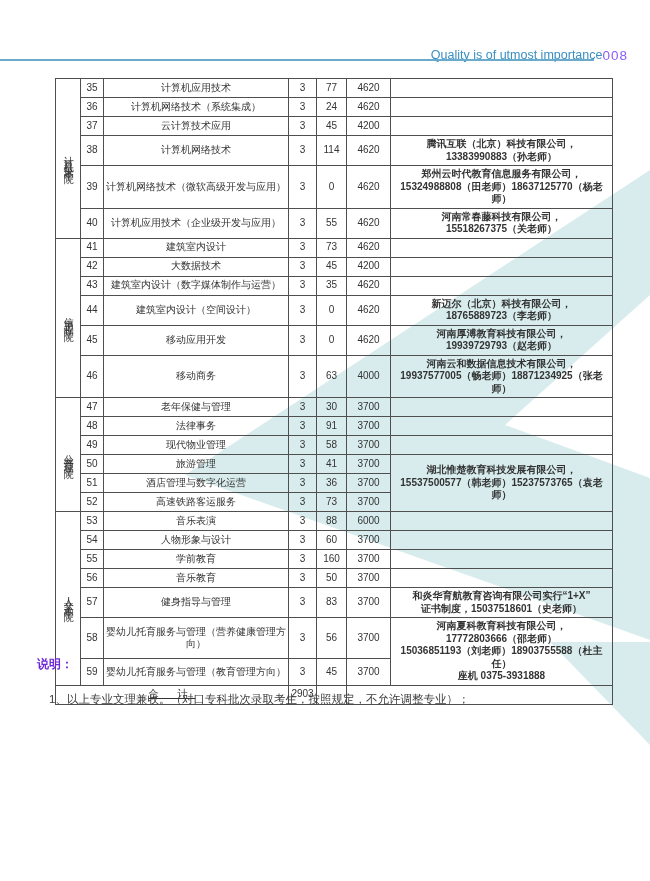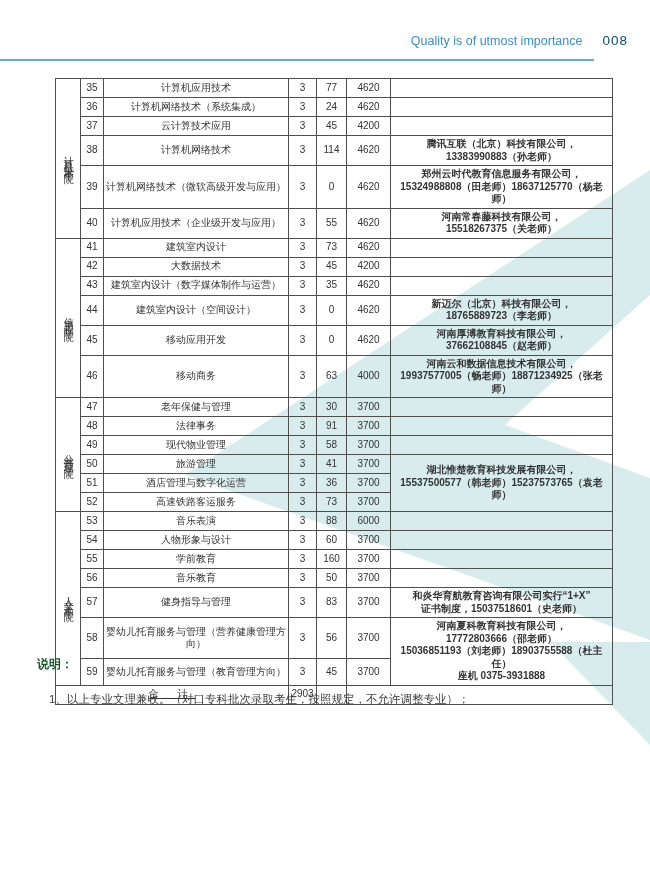--- a/index.html
+++ b/index.html
@@ -7,26 +7,26 @@
     width:650px;height:881px;position:relative;overflow:hidden;
     background:#ffffff;
     font-family:"Liberation Sans","DejaVu Sans",sans-serif;
     color:#333;
   }
   
   #wedges{position:absolute;left:0;top:0;width:650px;height:881px;z-index:0;}
 
   
   .header{
-    position:absolute;top:28px;left:0;width:628px;height:20px;
-    display:flex;justify-content:flex-end;align-items:flex-end;gap:20px;
+    position:absolute;top:48px;left:0;width:628px;height:20px;
+    display:flex;justify-content:flex-end;align-items:flex-start;gap:0;
     z-index:2;
   }
   .slogan{color:#3a8fc2;font-size:12.5px;}
-  .pageno{color:#0c4a6e;font-size:13.5px;letter-spacing:1px;}
+  .pageno{color:#8b5cf6;font-size:13.5px;letter-spacing:1px;}
   .header-rule{
     position:absolute;top:59px;left:0;width:594px;height:2px;
     background:#6aaacb;z-index:2;
   }
 
   
   #enroll-table{
     position:absolute;left:55px;top:78px;z-index:1;
     border-collapse:collapse;table-layout:fixed;width:557px;
     background:transparent;
@@ -47,21 +47,21 @@
   td.major{text-align:left;padding-left:6px;}
   td.contact{font-size:9px;line-height:1.3;white-space:pre-line;color:#333;font-weight:bold;}
   td.total-label{letter-spacing:8px;font-size:10.5px;text-decoration:underline;}
   tr.total-row{height:22px;}
 
   
   .notes{
     position:absolute;left:37px;top:656px;width:585px;z-index:2;
     font-size:11.5px;color:#3d3d3d;
   }
-  .notes-title{color:#14532d;font-weight:bold;font-size:12px;margin-bottom:6px;}
+  .notes-title{color:#6d28d9;font-weight:bold;font-size:12px;margin-bottom:6px;}
   .note-item{line-height:28px;margin:12px;text-align:justify;}
 </style>
 </head>
 <body>
 
 <svg id="wedges" width="650" height="881" viewBox="0 0 650 881">
   <polygon points="650,170 185,475 650,640" fill="#d8ecee"></polygon>
   <polygon points="650,295 505,425 650,478" fill="#ffffff"></polygon>
   <polygon points="550,642 650,642 650,745" fill="#d8ecee"></polygon>
 </svg>
@@ -169,21 +169,21 @@
         <td class="contact" rowspan="1">新迈尔（北京）科技有限公司，
 18765889723（李老师）</td>
       </tr>
       <tr>
         <td>45</td>
         <td class="major">移动应用开发</td>
         <td>3</td>
         <td>0</td>
         <td>4620</td>
         <td class="contact" rowspan="1">河南厚溥教育科技有限公司，
-37662108845（赵老师）</td>
+19939729793（赵老师）</td>
       </tr>
       <tr>
         <td>46</td>
         <td class="major">移动商务</td>
         <td>3</td>
         <td>63</td>
         <td>4000</td>
         <td class="contact" rowspan="1">河南云和数据信息技术有限公司，
 19937577005（畅老师）18871234925（张老师）</td>
       </tr>

